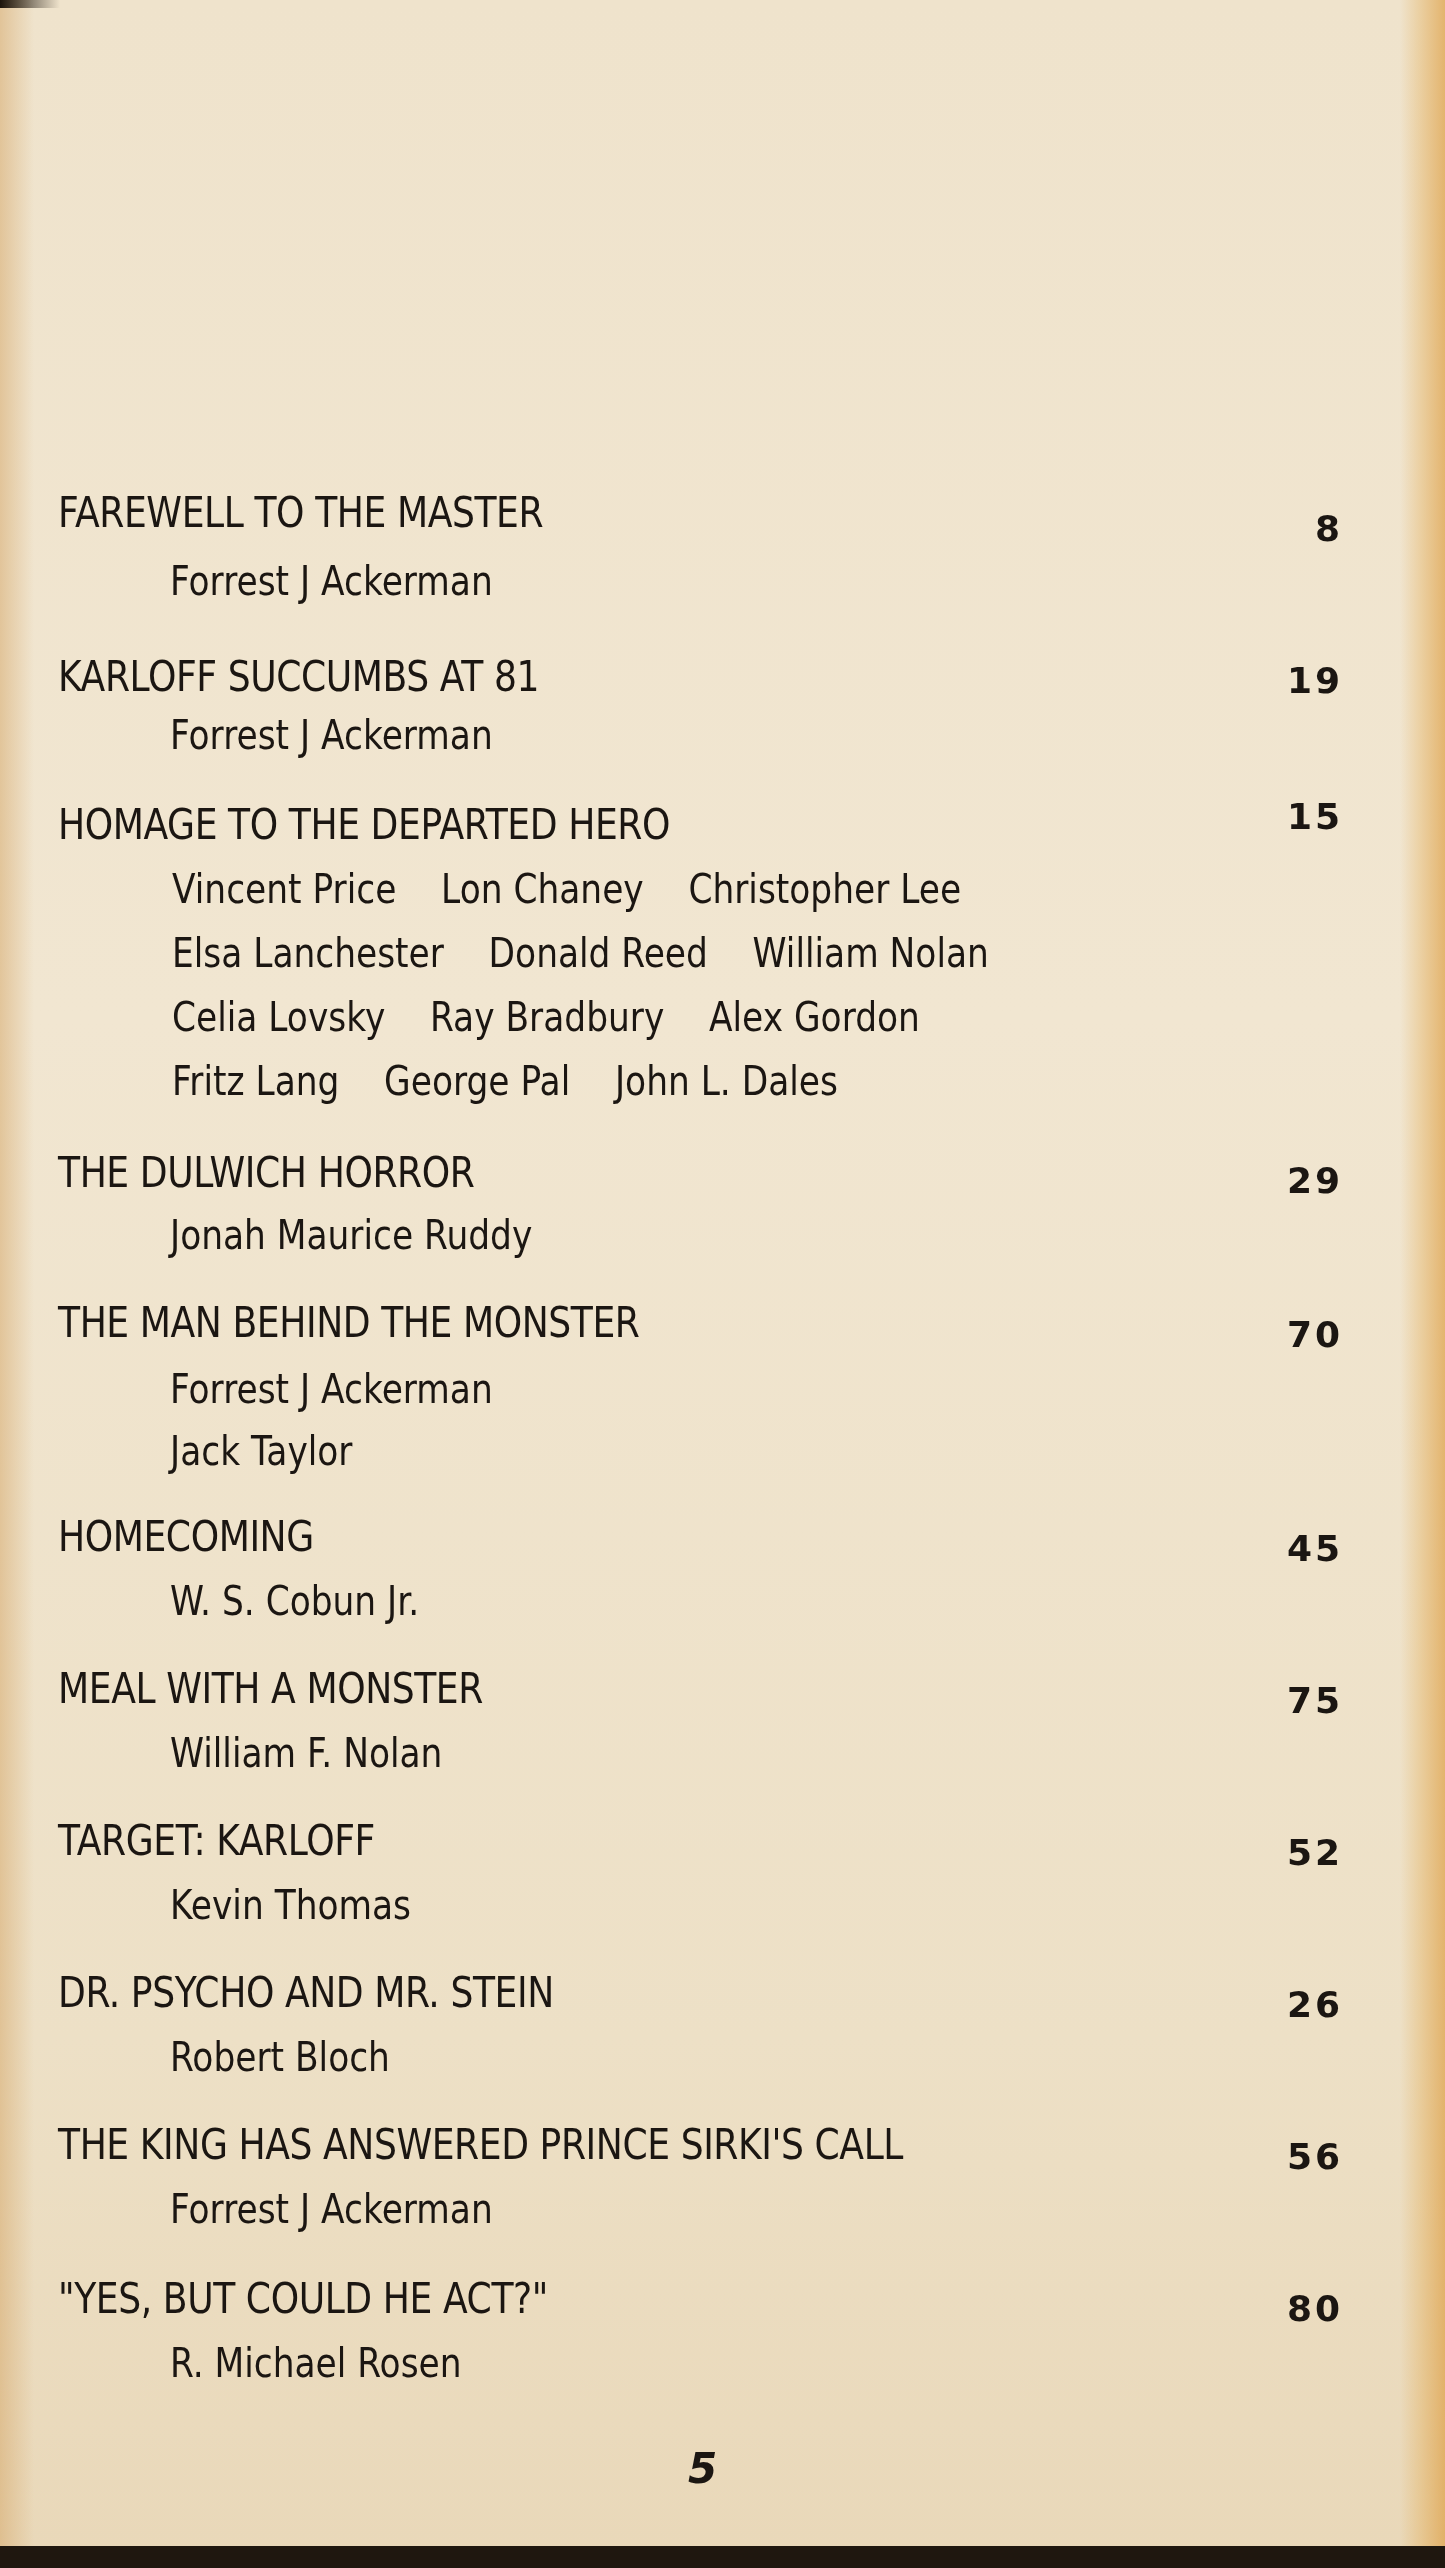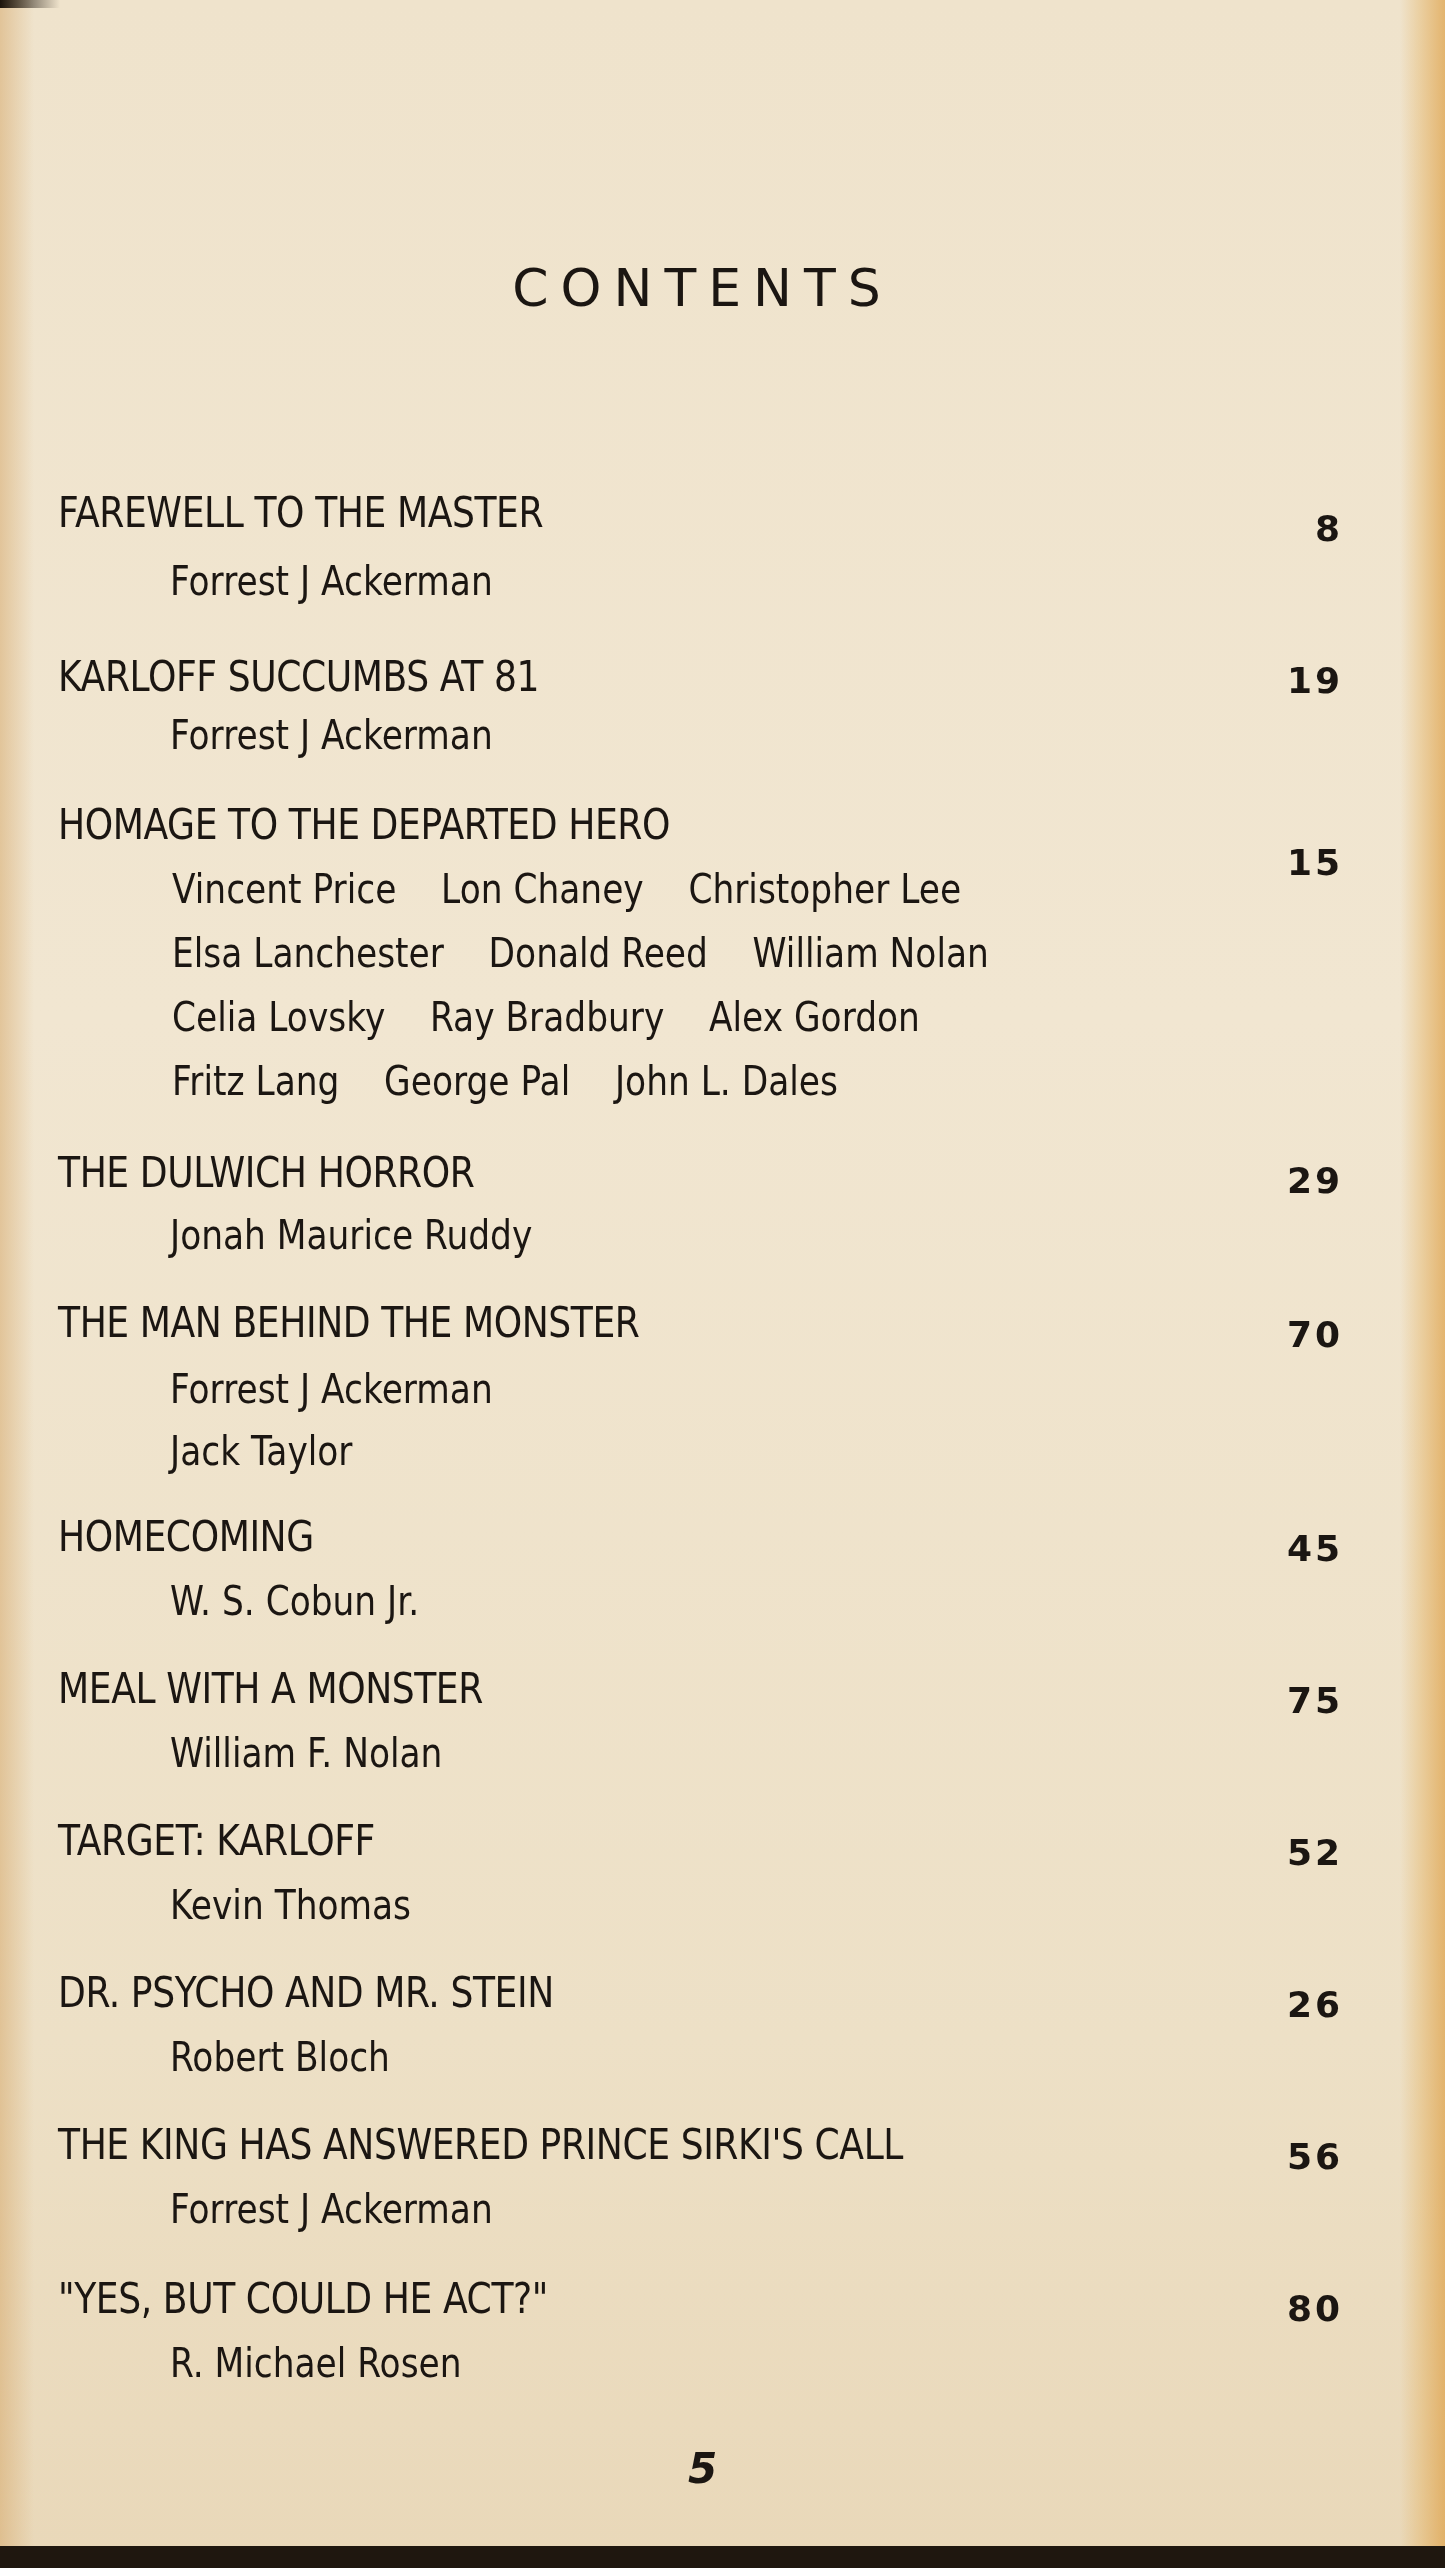--- a/index.html
+++ b/index.html
@@ -101,32 +101,31 @@
       font-style: italic;
       color: #1b1612;
     }
   </style>
 </head>
 <body>
 
 <div class="page">
   <div class="top-shadow"></div>
 
-  <div class="title">CONTENTS</div>
 
   <div class="entry-title" style="top:488px">FAREWELL TO THE MASTER</div>
   <div class="page-num" style="top:508px">8</div>
   <div class="entry-author" style="top:558px">Forrest J Ackerman</div>
 
   <div class="entry-title" style="top:652px">KARLOFF SUCCUMBS AT 81</div>
   <div class="page-num" style="top:660px">19</div>
   <div class="entry-author" style="top:712px">Forrest J Ackerman</div>
 
   <div class="entry-title" style="top:800px">HOMAGE TO THE DEPARTED HERO</div>
-  <div class="page-num" style="top:842px">15</div>
+  <div class="page-num" style="top:796px">15</div>
   <div class="names-row" style="top:866px">
     <span>Vincent Price</span><span>Lon Chaney</span><span>Christopher Lee</span>
   </div>
   <div class="names-row" style="top:930px">
     <span>Elsa Lanchester</span><span>Donald Reed</span><span>William Nolan</span>
   </div>
   <div class="names-row" style="top:994px">
     <span>Celia Lovsky</span><span>Ray Bradbury</span><span>Alex Gordon</span>
   </div>
   <div class="names-row" style="top:1058px">

